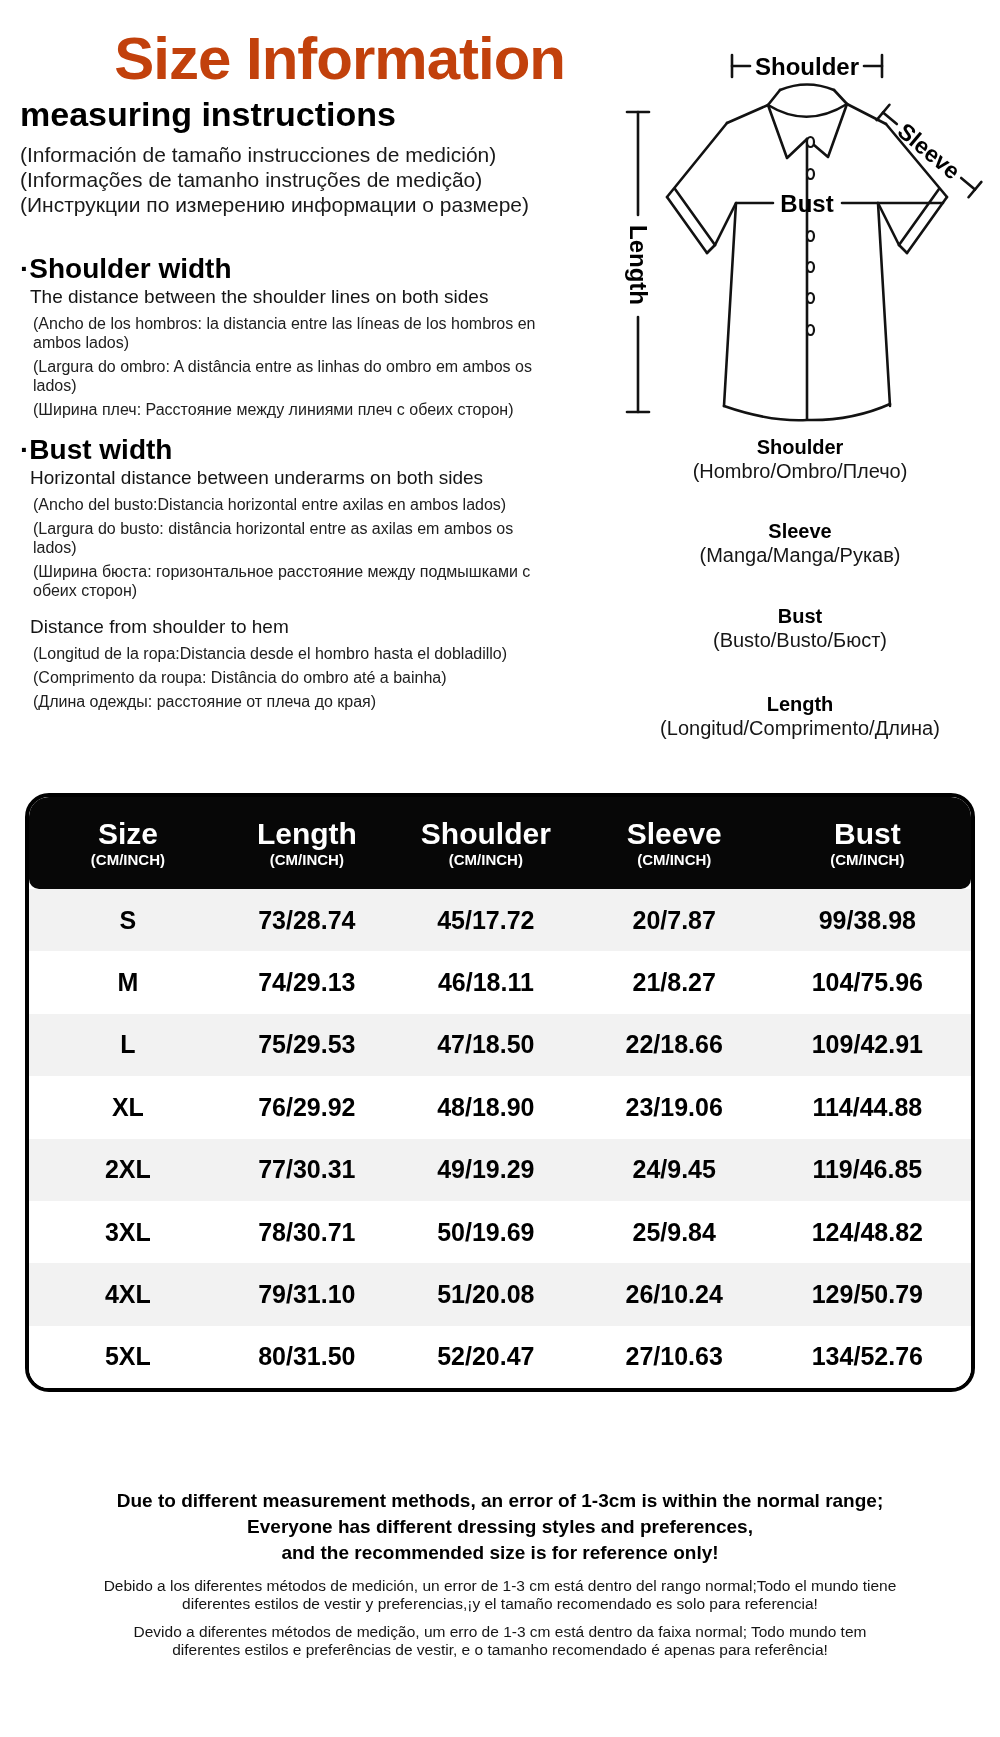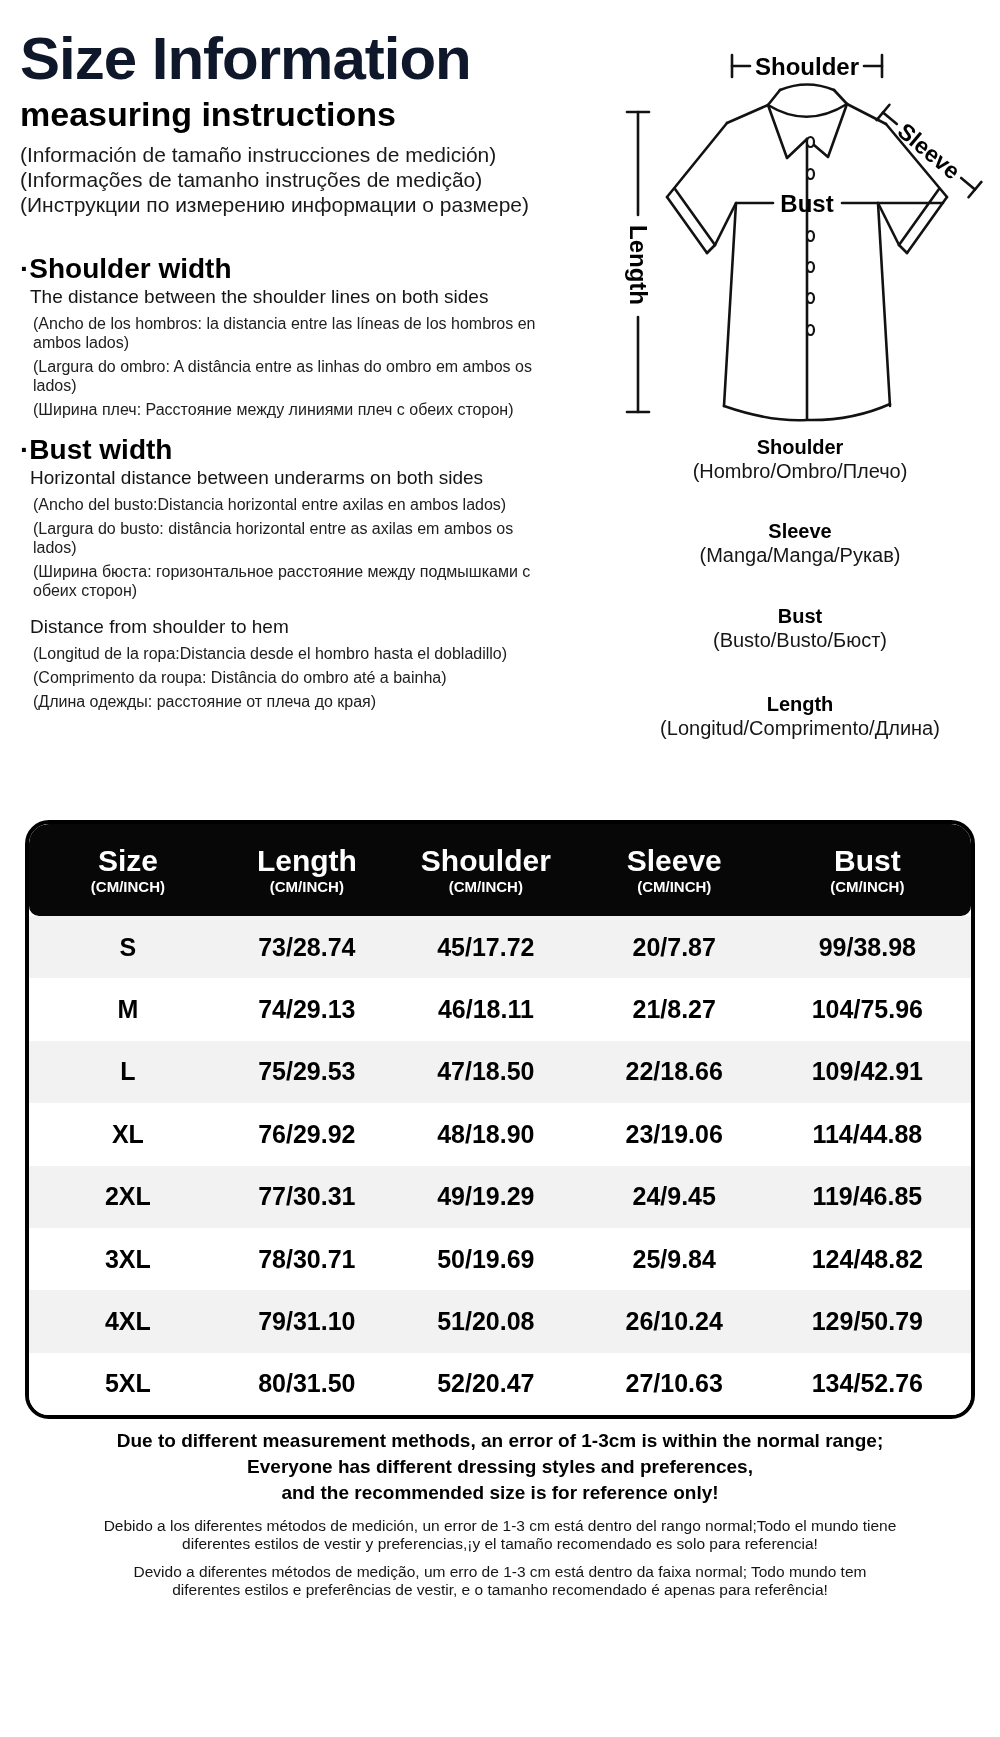--- a/index.html
+++ b/index.html
@@ -4,21 +4,21 @@
 <style>
   html,body{margin:0;padding:0;}
   body{
     width:1000px;height:1737px;background:#ffffff;color:#111;
     font-family:"Liberation Sans",sans-serif;position:relative;overflow:hidden;
   }
   .page{position:absolute;inset:0;}
 
   
   .title-block{position:absolute;left:20px;top:28px;width:545px;}
-  .title-main{font-size:60px;line-height:62px;font-weight:700;letter-spacing:-1px;margin:0;color:#0f172a;}
+  .title-main{font-size:60px;line-height:62px;font-weight:700;letter-spacing:-1px;margin:0;color:#c2410c;text-align:right;}
   .title-sub{font-size:34px;line-height:40px;font-weight:700;margin:4px 0 8px;color:#000;}
   .title-trans{margin-top:7px;}
   .title-trans div{font-size:21px;line-height:25px;color:#1a1a1a;}
 
   
   .definitions{position:absolute;left:20px;top:254px;width:525px;}
   .def-block{margin-bottom:16px;}
   .def-heading{font-size:28px;line-height:30px;font-weight:700;margin:0;color:#000;}
   .def-desc{font-size:19px;line-height:21px;margin:2px 0 7px 10px;color:#141414;}
   .def-trans{margin:0 0 5px 13px;font-size:16px;line-height:19px;color:#202020;}
@@ -26,38 +26,38 @@
   
   .diagram-col{position:absolute;left:530px;top:30px;width:470px;height:730px;}
   .shirt-svg{position:absolute;left:0;top:0;}
   .shirt-svg text{font-family:"Liberation Sans",sans-serif;font-weight:700;fill:#000;}
   .legend-group{position:absolute;left:40px;width:460px;text-align:center;}
   .legend-name{font-size:20px;line-height:23px;font-weight:700;color:#000;}
   .legend-trans{font-size:20px;line-height:24px;color:#161616;}
 
   
   .size-table{
-    position:absolute;left:25px;top:820px;width:950px;box-sizing:border-box;
+    position:absolute;left:25px;top:793px;width:950px;box-sizing:border-box;
     border:4px solid #000;border-radius:24px;overflow:hidden;background:#fff;
   }
   .thead{
     background:#070707;color:#fff;height:92px;border-radius:18px 18px 10px 10px;
     display:grid;grid-template-columns:21% 17% 21% 19% 22%;align-items:center;justify-items:center;
   }
   .th{text-align:center;}
   .th-name{font-size:30px;line-height:34px;font-weight:700;}
   .th-unit{font-size:15px;line-height:18px;font-weight:700;}
   .tr{
     height:62.4px;display:grid;grid-template-columns:21% 17% 21% 19% 22%;
     align-items:center;justify-items:center;font-size:25px;font-weight:700;color:#000;background:#fff;
   }
   .tr.alt{background:#f2f2f2;}
 
   
-  .notes{position:absolute;left:10px;top:1428px;width:980px;text-align:center;}
+  .notes{position:absolute;left:10px;top:1488px;width:980px;text-align:center;}
   .note-en div{font-size:19px;line-height:26px;font-weight:700;color:#000;}
   .note-sm{margin-top:11px;}
   .note-sm div{font-size:15.5px;line-height:17.5px;color:#151515;}
 </style>
 </head>
 <body>
 
 <div class="page">
 
   <header class="title-block">

